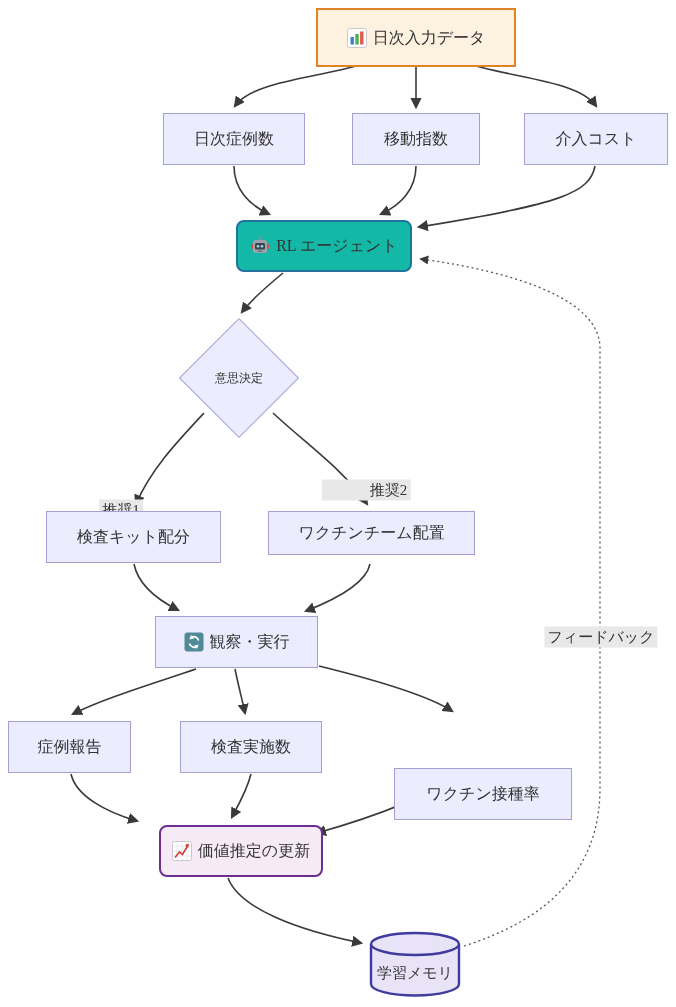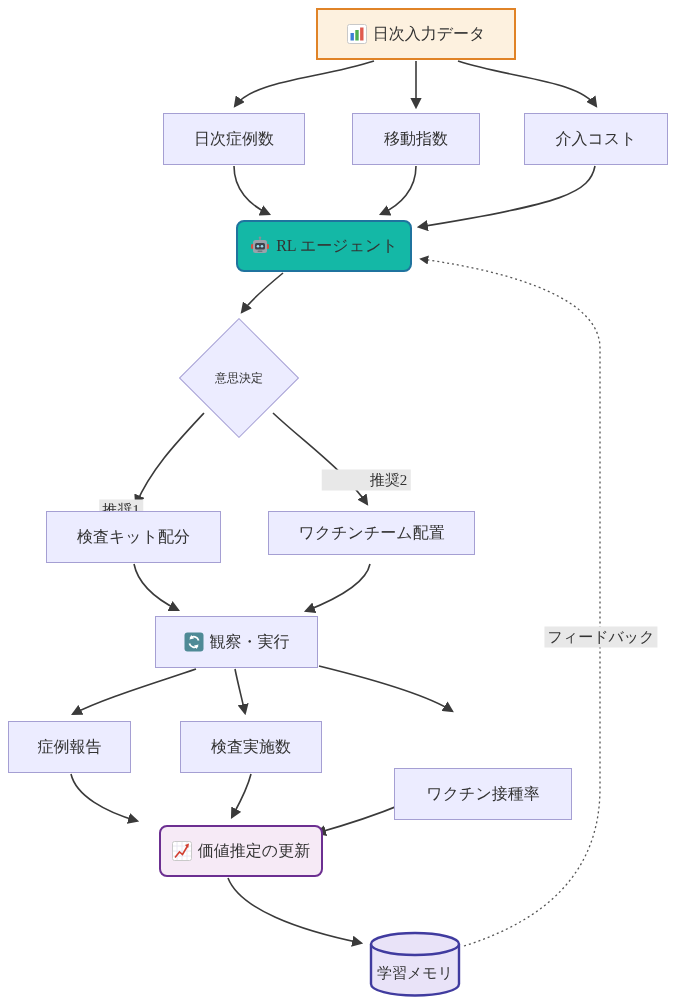--- a/index.html
+++ b/index.html
@@ -52,21 +52,21 @@
       <path d="M 235,669 C 238,684 242,699 245,713" marker-end="url(#arrow)"></path>
       <path d="M 319,666 C 392,684 432,698 452,711" marker-end="url(#arrow)"></path>
       <path d="M 71,774 C 76,796 106,812 137,821" marker-end="url(#arrow)"></path>
       <path d="M 251,774 C 247,790 239,804 232,817" marker-end="url(#arrow)"></path>
       <path d="M 459,774 C 423,800 363,820 317,833" marker-end="url(#arrow)"></path>
       <path d="M 228,878 C 240,909 298,930 361,943" marker-end="url(#arrow)"></path>
       <path stroke="#555" stroke-width="1.3" stroke-dasharray="2,3" d="M 464,946 C 546,920 600,872 600,788 L 600,348 C 600,302 523,273 421,259" marker-end="url(#arrow)"></path>
     </g>
   </svg>
 
-  <div class="node input-node" style="left:316px;top:8px;width:200px;height:52px;">
+  <div class="node input-node" style="left:316px;top:8px;width:200px;height:59px;">
     <span class="icon">
       <svg viewBox="0 0 20 20" width="20" height="20">
         <rect x="0.5" y="0.5" width="19" height="19" rx="2" fill="#fff" stroke="#c9c9c9"></rect>
         <rect x="3.5" y="9" width="3.4" height="7.5" fill="#3b7fd4"></rect>
         <rect x="8.3" y="6" width="3.4" height="10.5" fill="#4caf50"></rect>
         <rect x="13.1" y="3.5" width="3.4" height="13" fill="#e05a4e"></rect>
       </svg>
     </span>
     <span>日次入力データ</span>
   </div>
@@ -97,21 +97,21 @@
     </span>
     <span>RL エージェント</span>
   </div>
 
   <div class="diamond-wrap" style="left:180px;top:318px;width:118px;height:120px;">
     <div class="diamond-shape"></div>
     <span class="diamond-label">意思決定</span>
   </div>
 
   <span class="edge-label" style="left:121px;top:466px;margin-top:44px;">推奨1</span>
-  <span class="edge-label" style="left:366px;top:480px;padding-left:48px;">推奨2</span>
+  <span class="edge-label" style="left:366px;top:490px;padding-left:48px;">推奨2</span>
 
   <div class="node rect" style="left:46px;top:511px;width:175px;height:52px;">
     <span>検査キット配分</span>
   </div>
   <div class="node rect" style="left:268px;top:511px;width:207px;height:44px;">
     <span>ワクチンチーム配置</span>
   </div>
 
   <div class="node rect" style="left:155px;top:616px;width:163px;height:52px;">
     <span class="icon">

